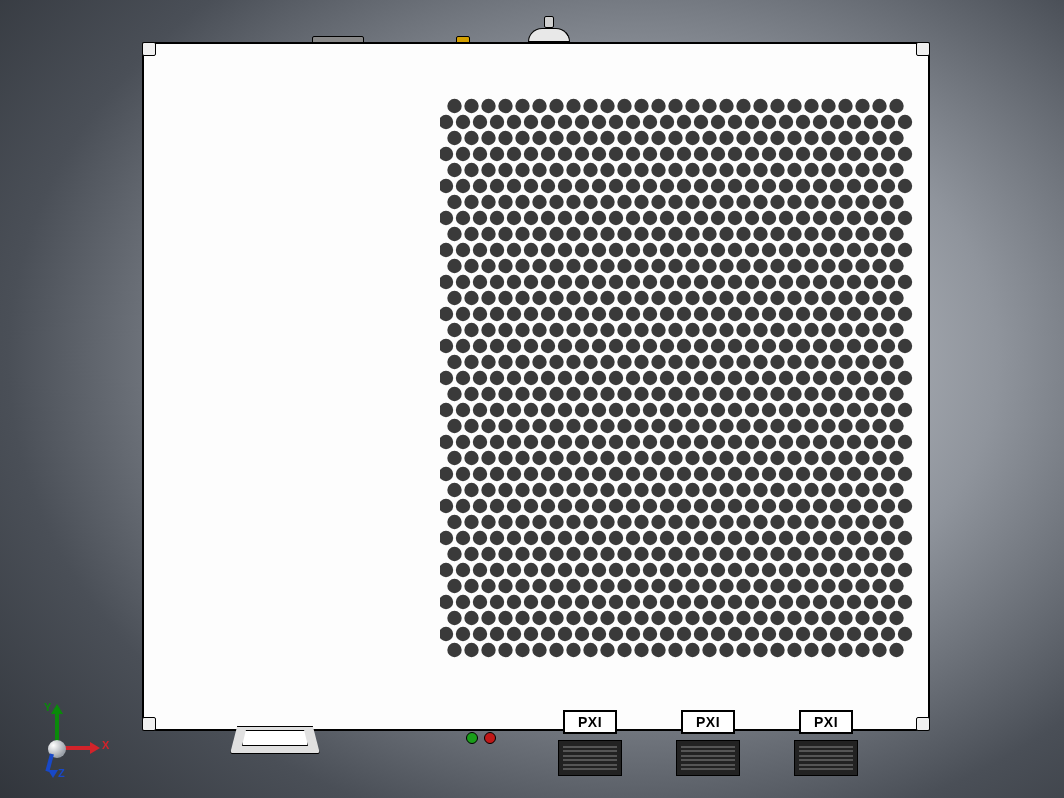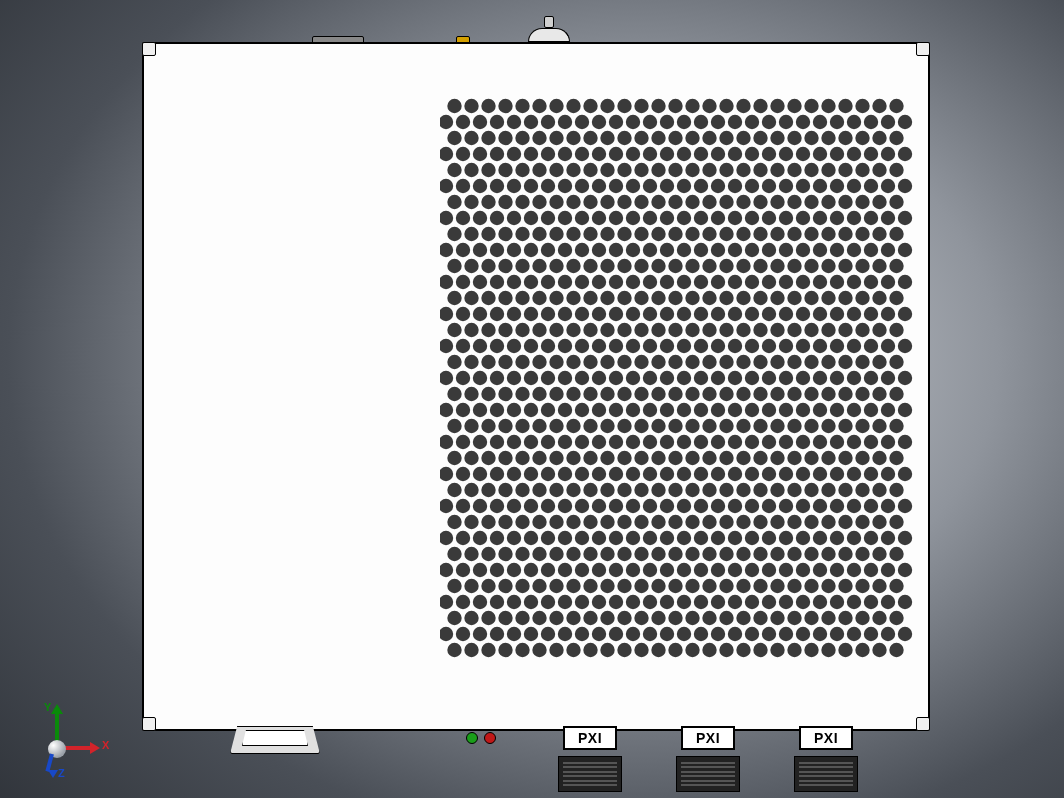--- a/index.html
+++ b/index.html
@@ -19,21 +19,21 @@
 .ts2{left:318px;width:12px;background:#d4a000}
 .grill{position:absolute;left:296px;top:52px;width:480px;height:600px}
 .grill svg{width:100%;height:100%}
 .dsub{position:absolute;left:92px;top:696px;width:88px;height:26px}
 .dsub .shell{position:absolute;left:0;top:0;width:88px;height:26px;background:#e0e0e0;border:1.5px solid #000;clip-path:polygon(8% 0,92% 0,100% 100%,0 100%);border-radius:2px}
 .dsub .inner{position:absolute;left:12px;top:4px;width:64px;height:14px;background:#fff;border:1.5px solid #000;clip-path:polygon(6% 0,94% 0,100% 100%,0 100%)}
 .leds{position:absolute;left:328px;top:700px}
 .led{display:inline-block;width:10px;height:10px;border:1.5px solid #000;border-radius:50%;margin-right:2px}
 .led.g{background:#1a9e1a}
 .led.r{background:#c01818}
-.pxi-module{position:absolute;top:696px;width:64px}
+.pxi-module{position:absolute;top:680px;width:64px}
 .pxi-label{width:50px;height:20px;margin:0 auto;background:#fff;border:2px solid #000;display:flex;align-items:center;justify-content:center;font:700 14px/1 Arial;letter-spacing:.5px}
 .pxi-vent{width:64px;height:36px;margin-top:6px;background:#222;border:1.5px solid #000;display:flex;flex-direction:column;justify-content:space-evenly;padding:2px 0;box-sizing:border-box}
 .pxi-vent .slot{height:2px;background:#555;margin:0 4px}
 .pxi1{left:420px}
 .pxi2{left:538px}
 .pxi3{left:656px}
 .triad{position:absolute;left:28px;bottom:26px;width:70px;height:70px}
 .triad .origin{position:absolute;left:20px;top:38px;width:18px;height:18px;background:radial-gradient(circle at 30% 30%,#fff,#9aa0a8 70%);border-radius:50%}
 .triad .axis{position:absolute;font:700 11px/1 Arial}
 .triad .x-arrow{position:absolute;left:34px;top:44px;width:30px;height:4px;background:#d2232a}

